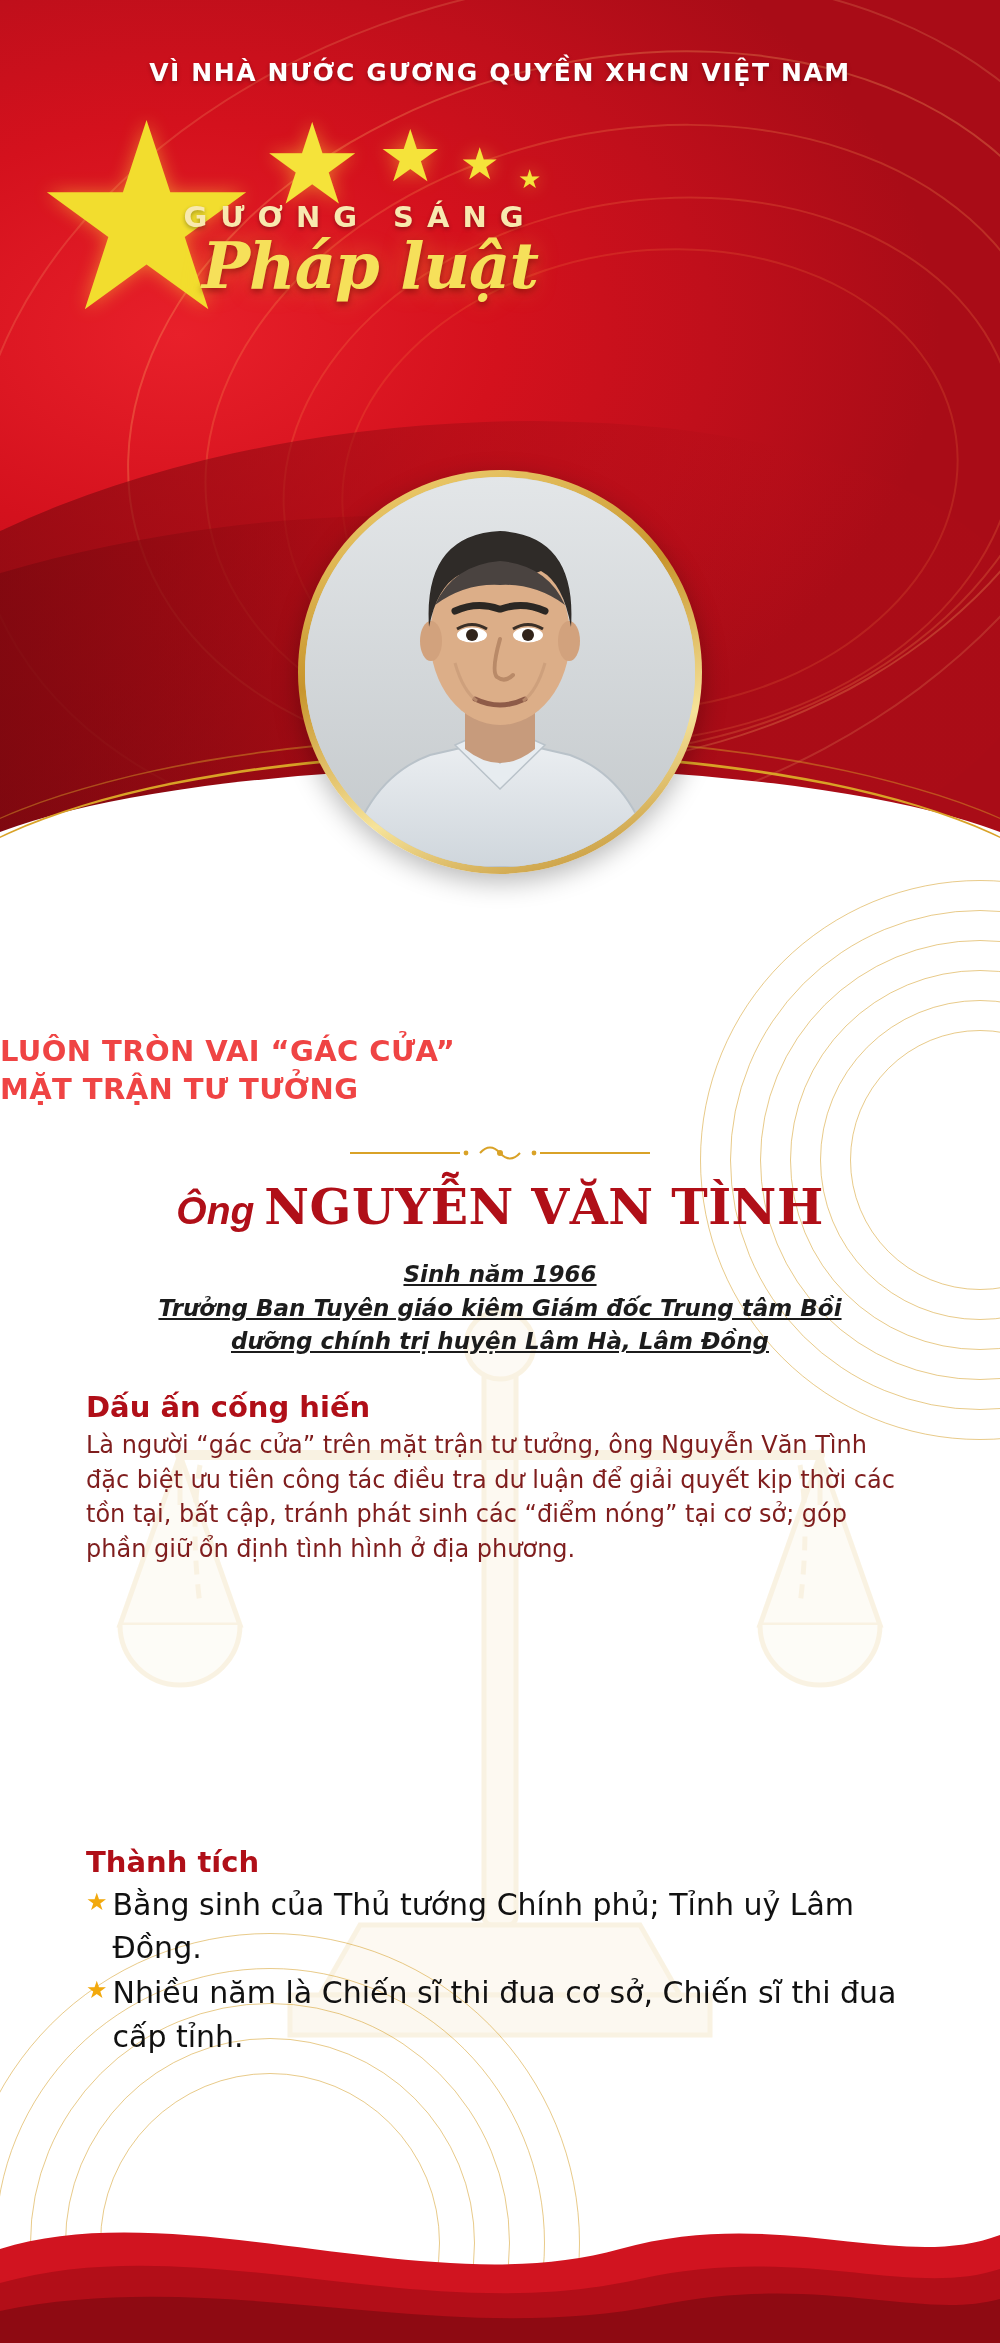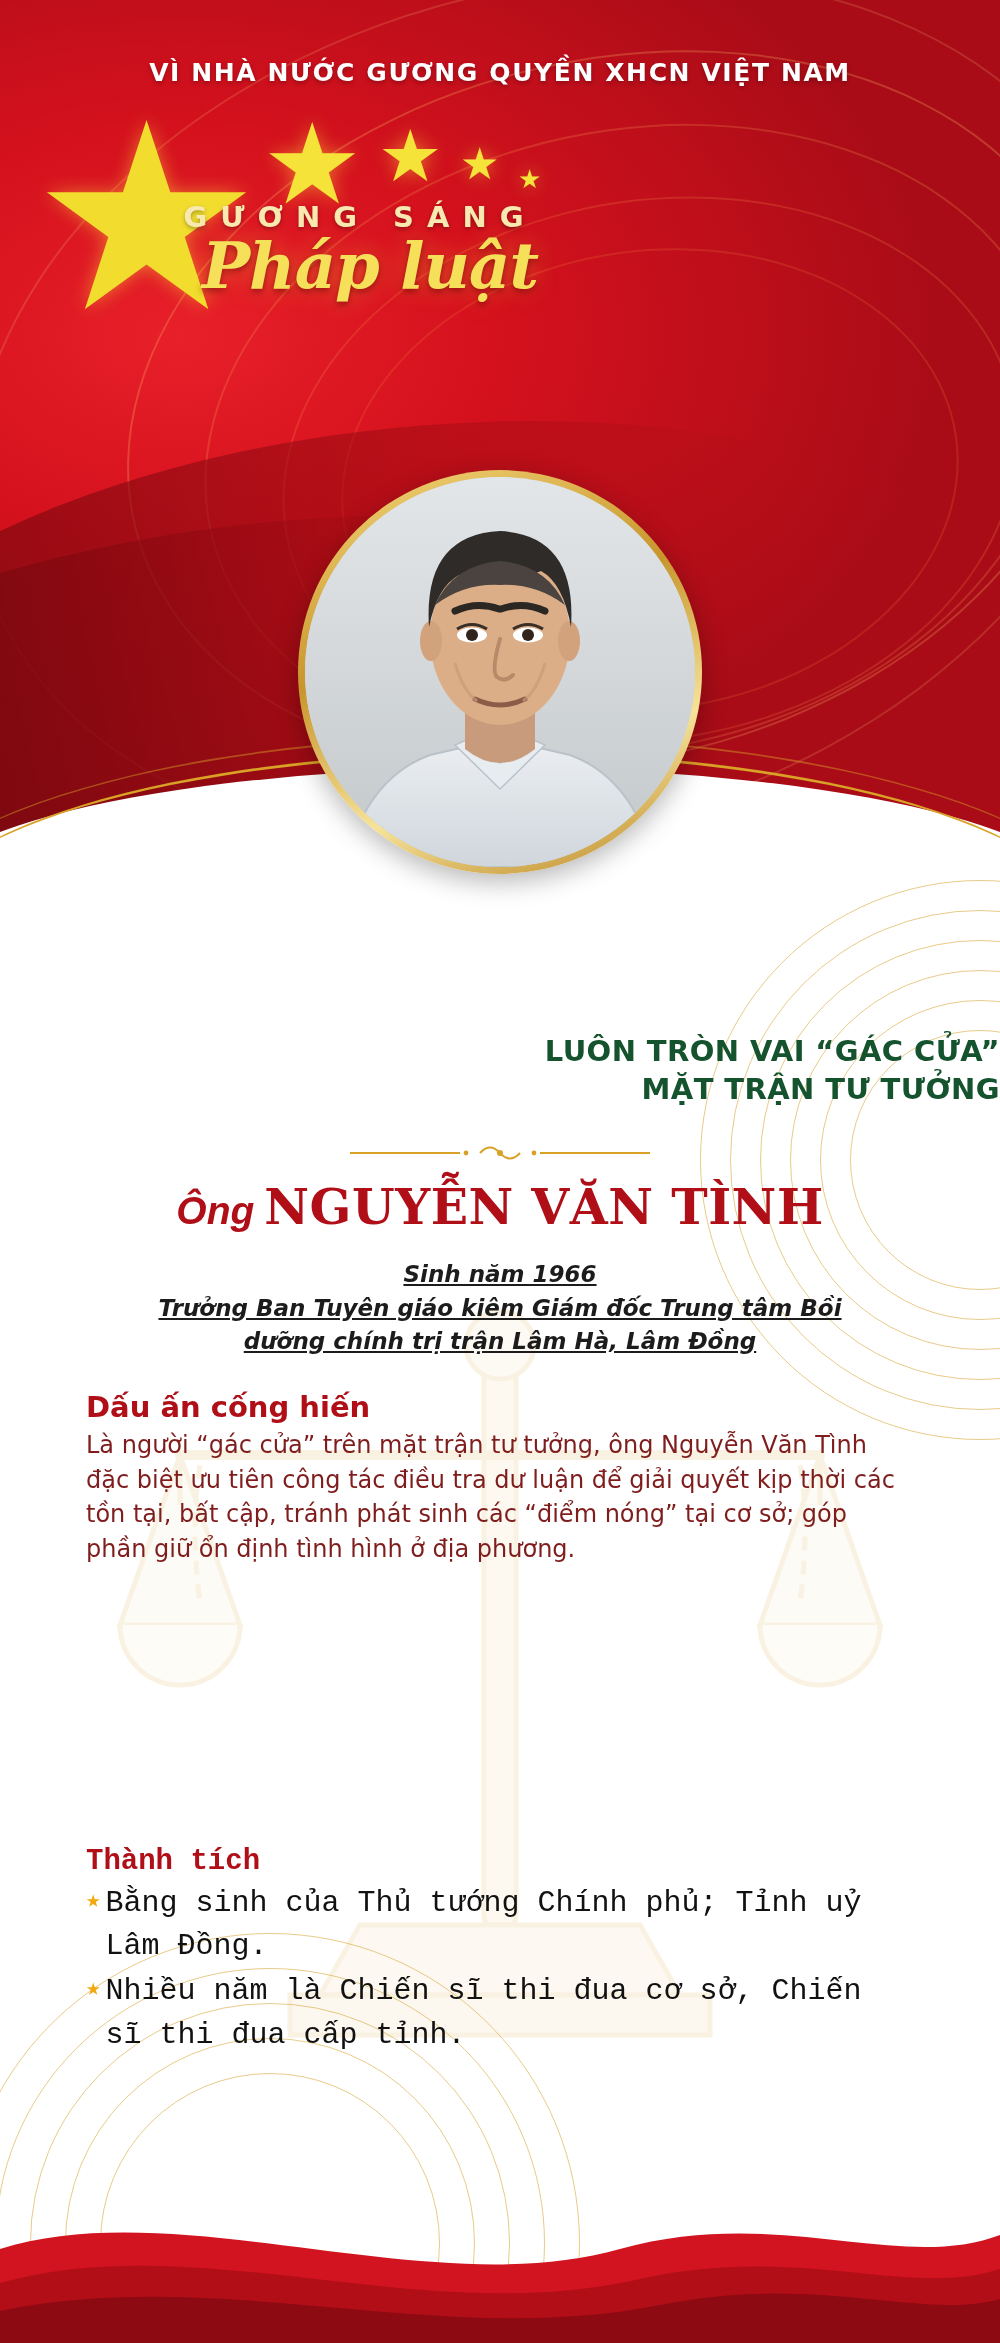--- a/index.html
+++ b/index.html
@@ -176,22 +176,22 @@
     overflow: hidden;
     background: #cfd3d6;
     position: relative;
   }
   .portrait svg { position: absolute; left: 0; top: 0; }
 
   
   .title-block {
     position: absolute;
     top: 1032px; left: 0; width: 1000px;
-    text-align: right;
-    color: #14532d;
+    text-align: left;
+    color: #ef4444;
     font-weight: bold;
     font-size: 29px;
     line-height: 1.32;
     letter-spacing: 0.4px;
   }
 
   .divider {
     position: absolute;
     top: 1140px; left: 50%;
     transform: translateX(-50%);
@@ -244,21 +244,21 @@
     font-weight: bold;
     margin-bottom: 4px;
   }
   .section p {
     font-size: 24px;
     line-height: 1.44;
     color: #7f1d1d;
   }
 
   #contribution { top: 1390px; }
-  #achievements { top: 1845px; font-family: Liberation Mono, monospace; }
+  #achievements { top: 1845px; }
 
   .ach-item {
     display: flex;
     align-items: flex-start;
     font-size: 30px;
     line-height: 1.44;
     color: #111111;
     margin-top: 2px;
   }
   .ach-star {
@@ -406,21 +406,21 @@
     <circle cx="194" cy="13" r="2.4" fill="#d9a227"></circle>
   </svg>
 
   <div class="name-line">
     <span class="hon">Ông</span><span class="nm">NGUYỄN VĂN TÌNH</span>
   </div>
 
   <div class="subinfo">
     <div>Sinh năm 1966</div>
     <div>Trưởng Ban Tuyên giáo kiêm Giám đốc Trung tâm Bồi</div>
-    <div>dưỡng chính trị trận Lâm Hà, Lâm Đồng</div>
+    <div>dưỡng chính trị huyện Lâm Hà, Lâm Đồng</div>
   </div>
 
   <div class="section" id="contribution">
     <h3>Dấu ấn cống hiến</h3>
     <p>Là người “gác cửa” trên mặt trận tư tưởng, ông Nguyễn Văn Tình đặc biệt ưu tiên công tác điều tra dư luận để giải quyết kịp thời các tồn tại, bất cập, tránh phát sinh các “điểm nóng” tại cơ sở; góp phần giữ ổn định tình hình ở địa phương.</p>
   </div>
 
   <div class="section" id="achievements">
     <h3>Thành tích</h3>
     <div class="ach-item">

